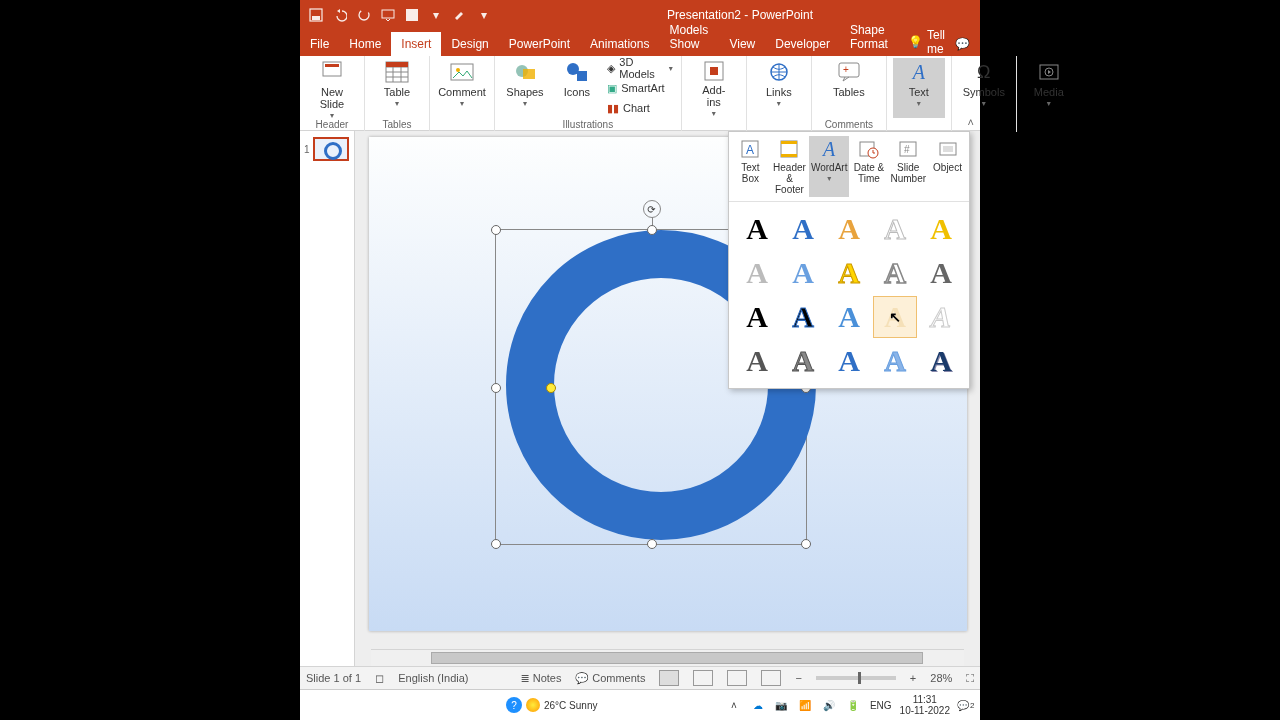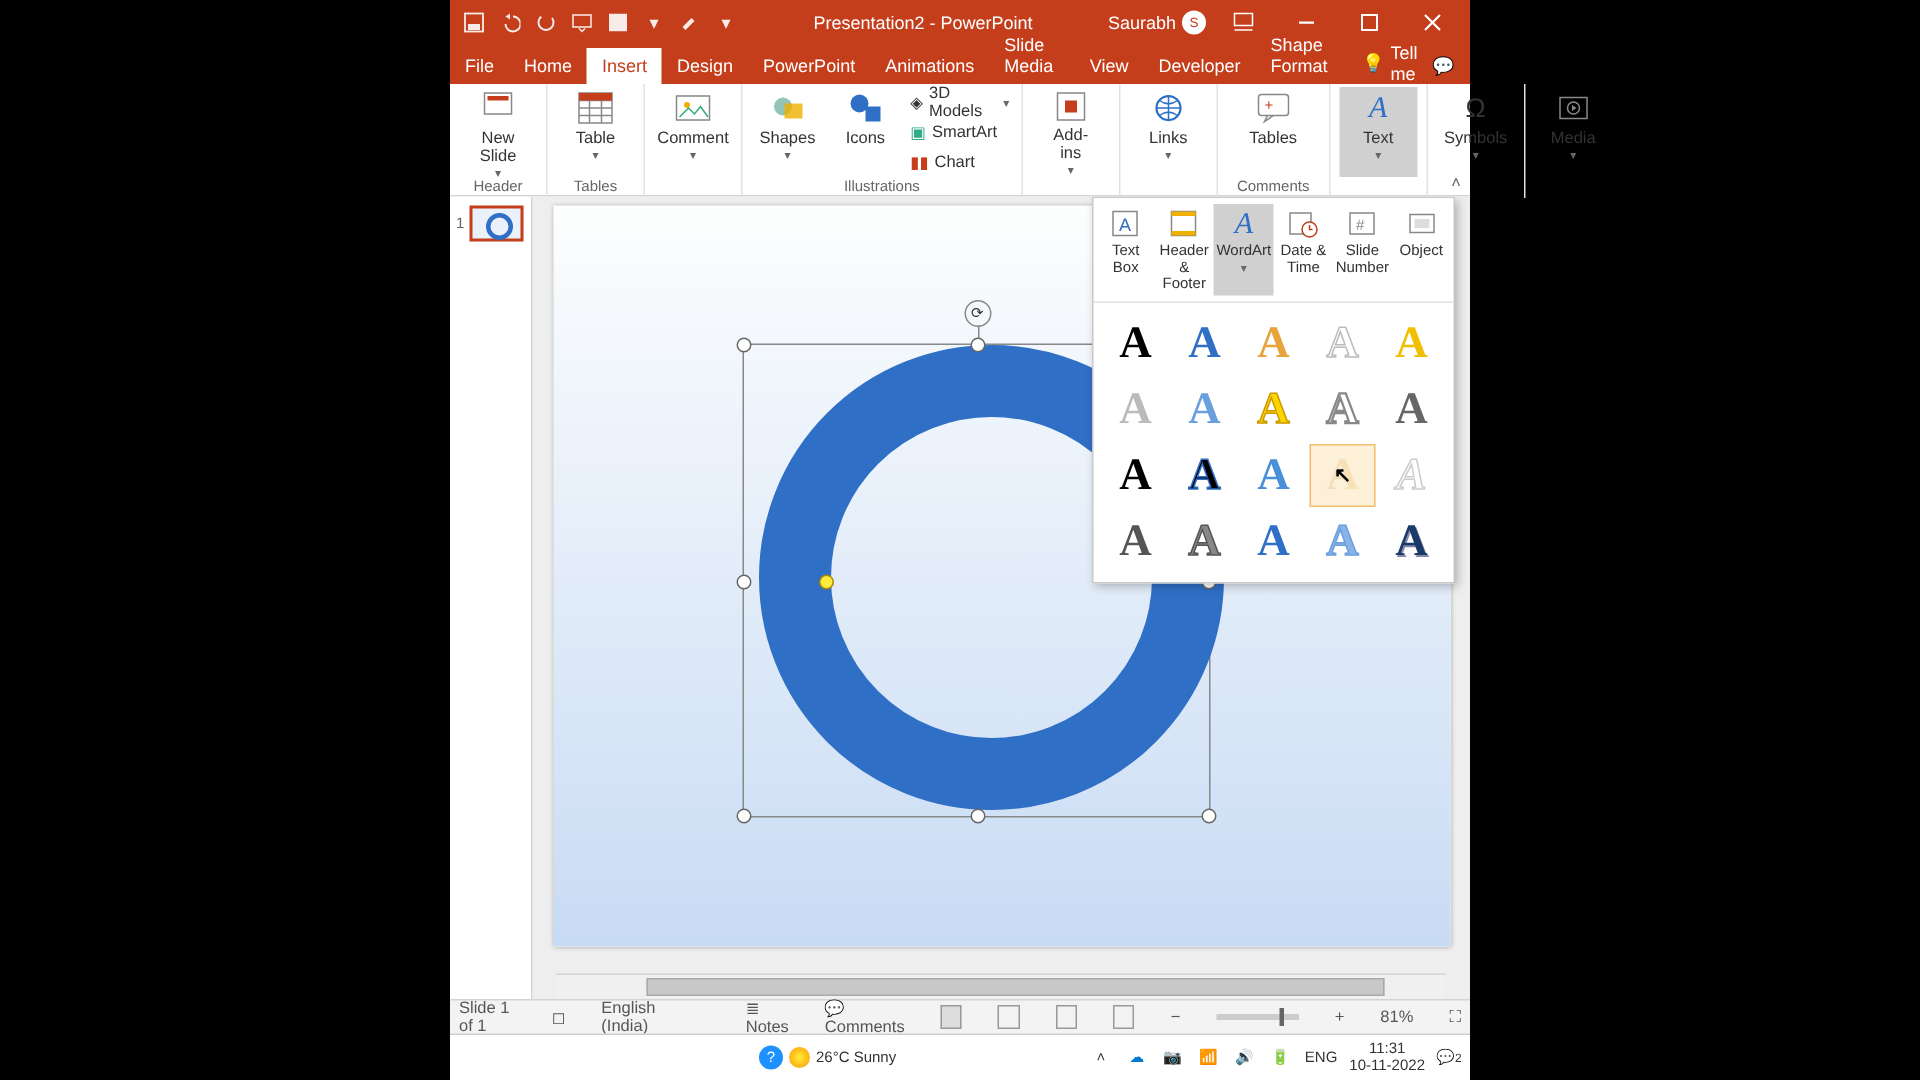--- a/index.html
+++ b/index.html
@@ -41,21 +41,21 @@
 .handle{position:absolute;width:8px;height:8px;background:#fff;border:1px solid #666;border-radius:50%}
 .h-tl{left:-5px;top:-5px}.h-tm{left:50%;top:-5px;margin-left:-4px}.h-tr{right:-5px;top:-5px}
 .h-ml{left:-5px;top:50%;margin-top:-4px}.h-mr{right:-5px;top:50%;margin-top:-4px}
 .h-bl{left:-5px;bottom:-5px}.h-bm{left:50%;bottom:-5px;margin-left:-4px}.h-br{right:-5px;bottom:-5px}
 .h-adj{left:50px;top:50%;margin-top:-4px;background:#ffeb3b;border-color:#aa8800}
 .rot{position:absolute;left:50%;top:-30px;margin-left:-8px;width:16px;height:16px;border:1px solid #888;border-radius:50%;display:flex;align-items:center;justify-content:center;font-size:10px}
 .rot::after{content:"";position:absolute;top:16px;left:50%;width:1px;height:10px;background:#888}
 .donut{position:absolute;left:10px;top:0;width:310px;height:310px;border:48px solid #2f6fc6;border-radius:50%;box-sizing:border-box}
 .hscroll{height:16px;background:#f0f0f0;border-top:1px solid #d4d4d4;position:relative;margin:0 16px}
 .hscroll-thumb{position:absolute;left:60px;top:2px;height:10px;width:490px;background:#c8c8c8;border:1px solid #aaa}
-.status{height:22px;background:#f3f3f3;border-top:1px solid #d4d4d4;display:flex;align-items:center;font-size:11px;color:#555;padding:0 6px;gap:24px}
+.status{height:22px;background:#f3f3f3;border-top:1px solid #d4d4d4;display:flex;align-items:center;font-size:11px;color:#555;padding:0 6px;gap:14px}
 .status .spacer{flex:1}
 .zoom-slider{width:80px;height:4px;background:#ccc;position:relative}
 .zoom-slider::before{content:"";position:absolute;left:42px;top:-4px;width:3px;height:12px;background:#666}
 .taskbar{height:30px;background:#fff;border-top:1px solid #ccc;display:flex;align-items:center;justify-content:flex-end;gap:8px;padding:0 6px;font-size:10px;color:#333}
 .task-ic{width:16px;height:16px;display:flex;align-items:center;justify-content:center}
 .weather{margin-right:auto;margin-left:200px;display:flex;align-items:center;gap:4px}
 .popup{position:absolute;left:428px;top:0;width:240px;background:#fff;border:1px solid #c8c8c8;box-shadow:2px 2px 6px rgba(0,0,0,.25);z-index:10}
 .popup-row1{display:flex;border-bottom:1px solid #e1e1e1;padding:4px 2px}
 .p-btn{display:flex;flex-direction:column;align-items:center;width:40px;padding:2px;font-size:10px;text-align:center;line-height:11px;cursor:pointer}
 .p-btn.sel{background:#d0d0d0}
@@ -103,57 +103,30 @@
         </span>
       <span class="qat-btn">▾</span>
       <span class="qat-btn">
           <svg width="14" height="14">
             <path d="M2 10l6-6 2 2-6 6z" fill="#fff"></path>
           </svg>
         </span>
       <span class="qat-btn">▾</span>
     </div>
     <div class="title-center">Presentation2 - PowerPoint</div>
-    <div class="title-right">
-      <div class="user-chip">
-        <span>Saurabh</span>
-        <span class="user-av">S</span>
-      </div>
-      <span class="win-btn">
-          <svg width="14" height="14">
-            <rect x="1" y="1" width="12" height="8" fill="none" stroke="#fff"></rect>
-            <path d="M1 12h12" stroke="#fff"></path>
-          </svg>
-        </span>
-      <span class="win-btn">
-          <svg width="12" height="12">
-            <path d="M1 6h10" stroke="#fff" stroke-width="1.5"></path>
-          </svg>
-        </span>
-      <span class="win-btn">
-          <svg width="12" height="12">
-            <rect x="1" y="1" width="10" height="10" fill="none" stroke="#fff" stroke-width="1.3"></rect>
-          </svg>
-        </span>
-      <span class="win-btn">
-          <svg width="12" height="12">
-            <path d="M1 1l10 10M11 1L1 11" stroke="#fff" stroke-width="1.5"></path>
-          </svg>
-        </span>
-    </div>
   </div>
 
   <div class="tabs">
     <div class="tab">File</div>
     <div class="tab">Home</div>
     <div class="tab active">Insert</div>
     <div class="tab">Design</div>
     <div class="tab">PowerPoint</div>
     <div class="tab">Animations</div>
-    <div class="tab">Slide Media</div>
+    <div class="tab">Models Show</div>
     <div class="tab">View</div>
     <div class="tab">Developer</div>
     <div class="tab">Shape Format</div>
     <div class="tell">
         <span>💡</span>
         <span>Tell me</span>
       </div>
     <div style="flex:1"></div>
     <span class="tab">💬</span>
   </div>
@@ -458,21 +431,21 @@
     <span class="spacer"></span>
     <span>≣ <span>Notes</span></span>
     <span>💬 <span>Comments</span></span>
     <span class="view-btn" style="background:#ddd"></span>
     <span class="view-btn"></span>
     <span class="view-btn"></span>
     <span class="view-btn"></span>
     <span>−</span>
     <div class="zoom-slider"></div>
     <span>+</span>
-    <span>81%</span>
+    <span>28%</span>
     <span>⛶</span>
   </div>
 
   <div class="taskbar">
     <div class="weather">
       <span class="task-ic" style="background:#1e90ff;color:#fff;border-radius:50%">?</span>
       <span style="width:14px;height:14px;background:radial-gradient(circle,#ffeb3b,#ff9800);border-radius:50%"></span>
       <span>26°C Sunny</span>
     </div>
     <span class="task-ic">˄</span>

